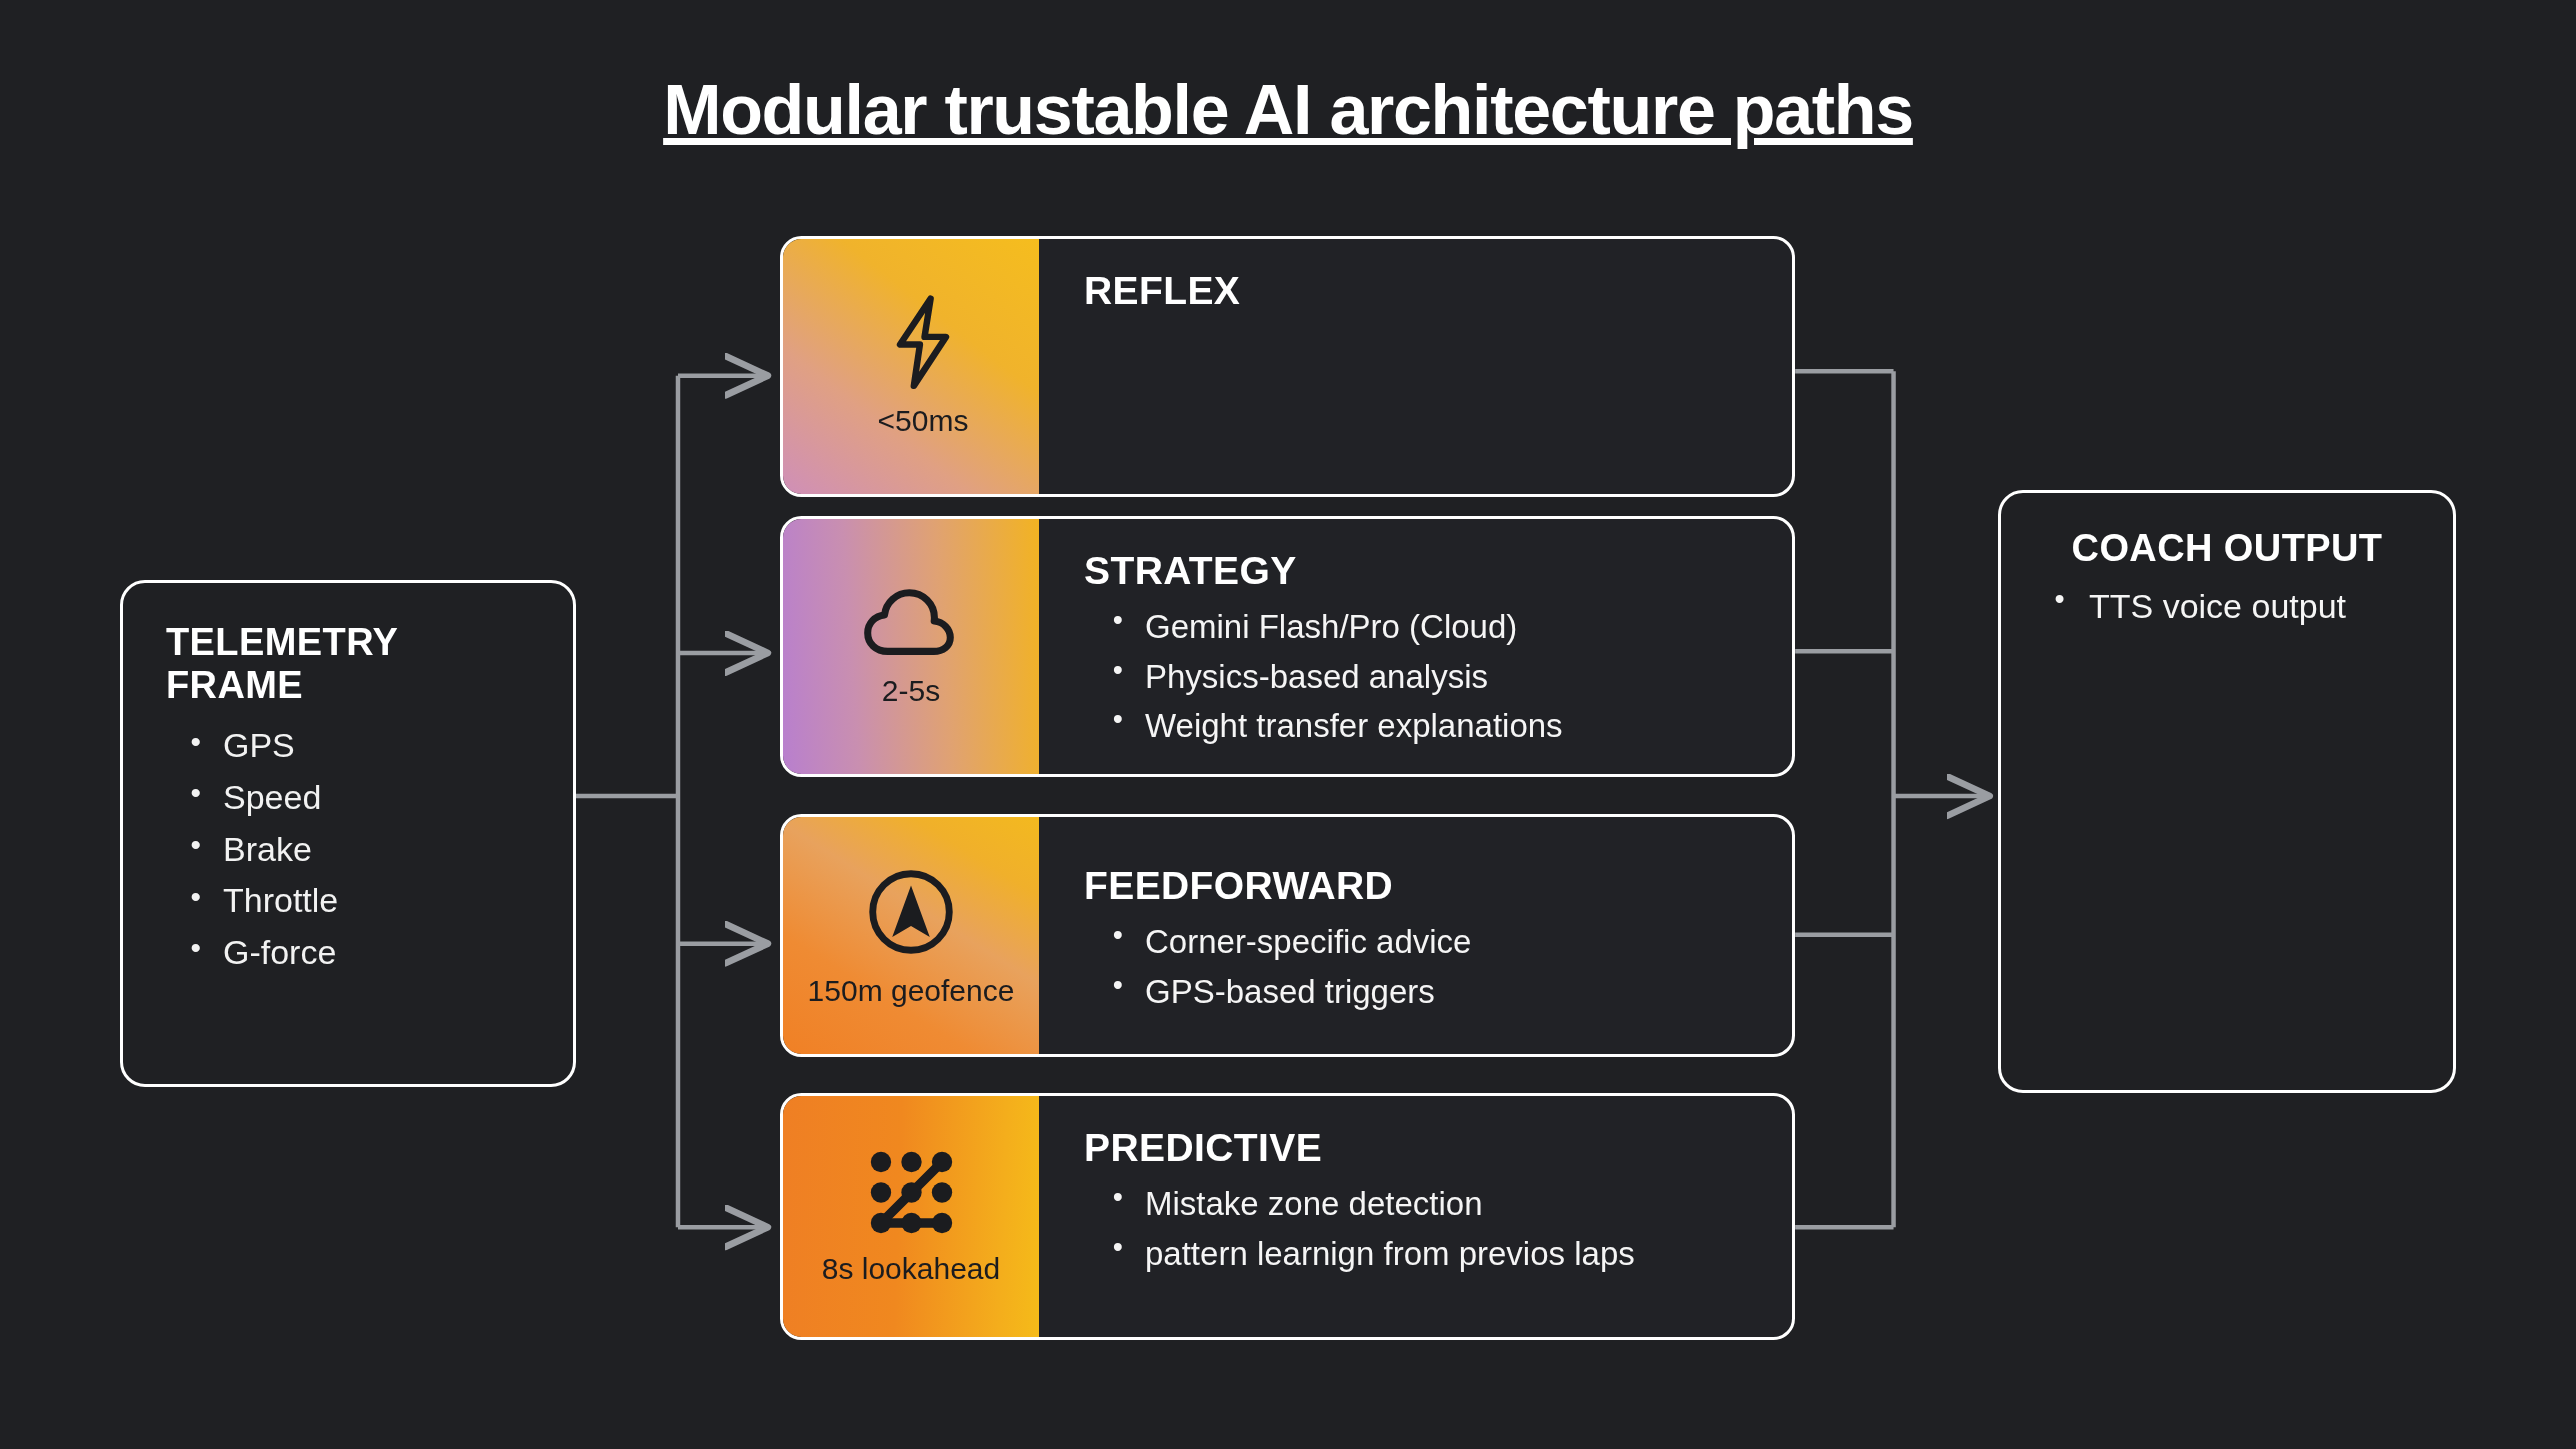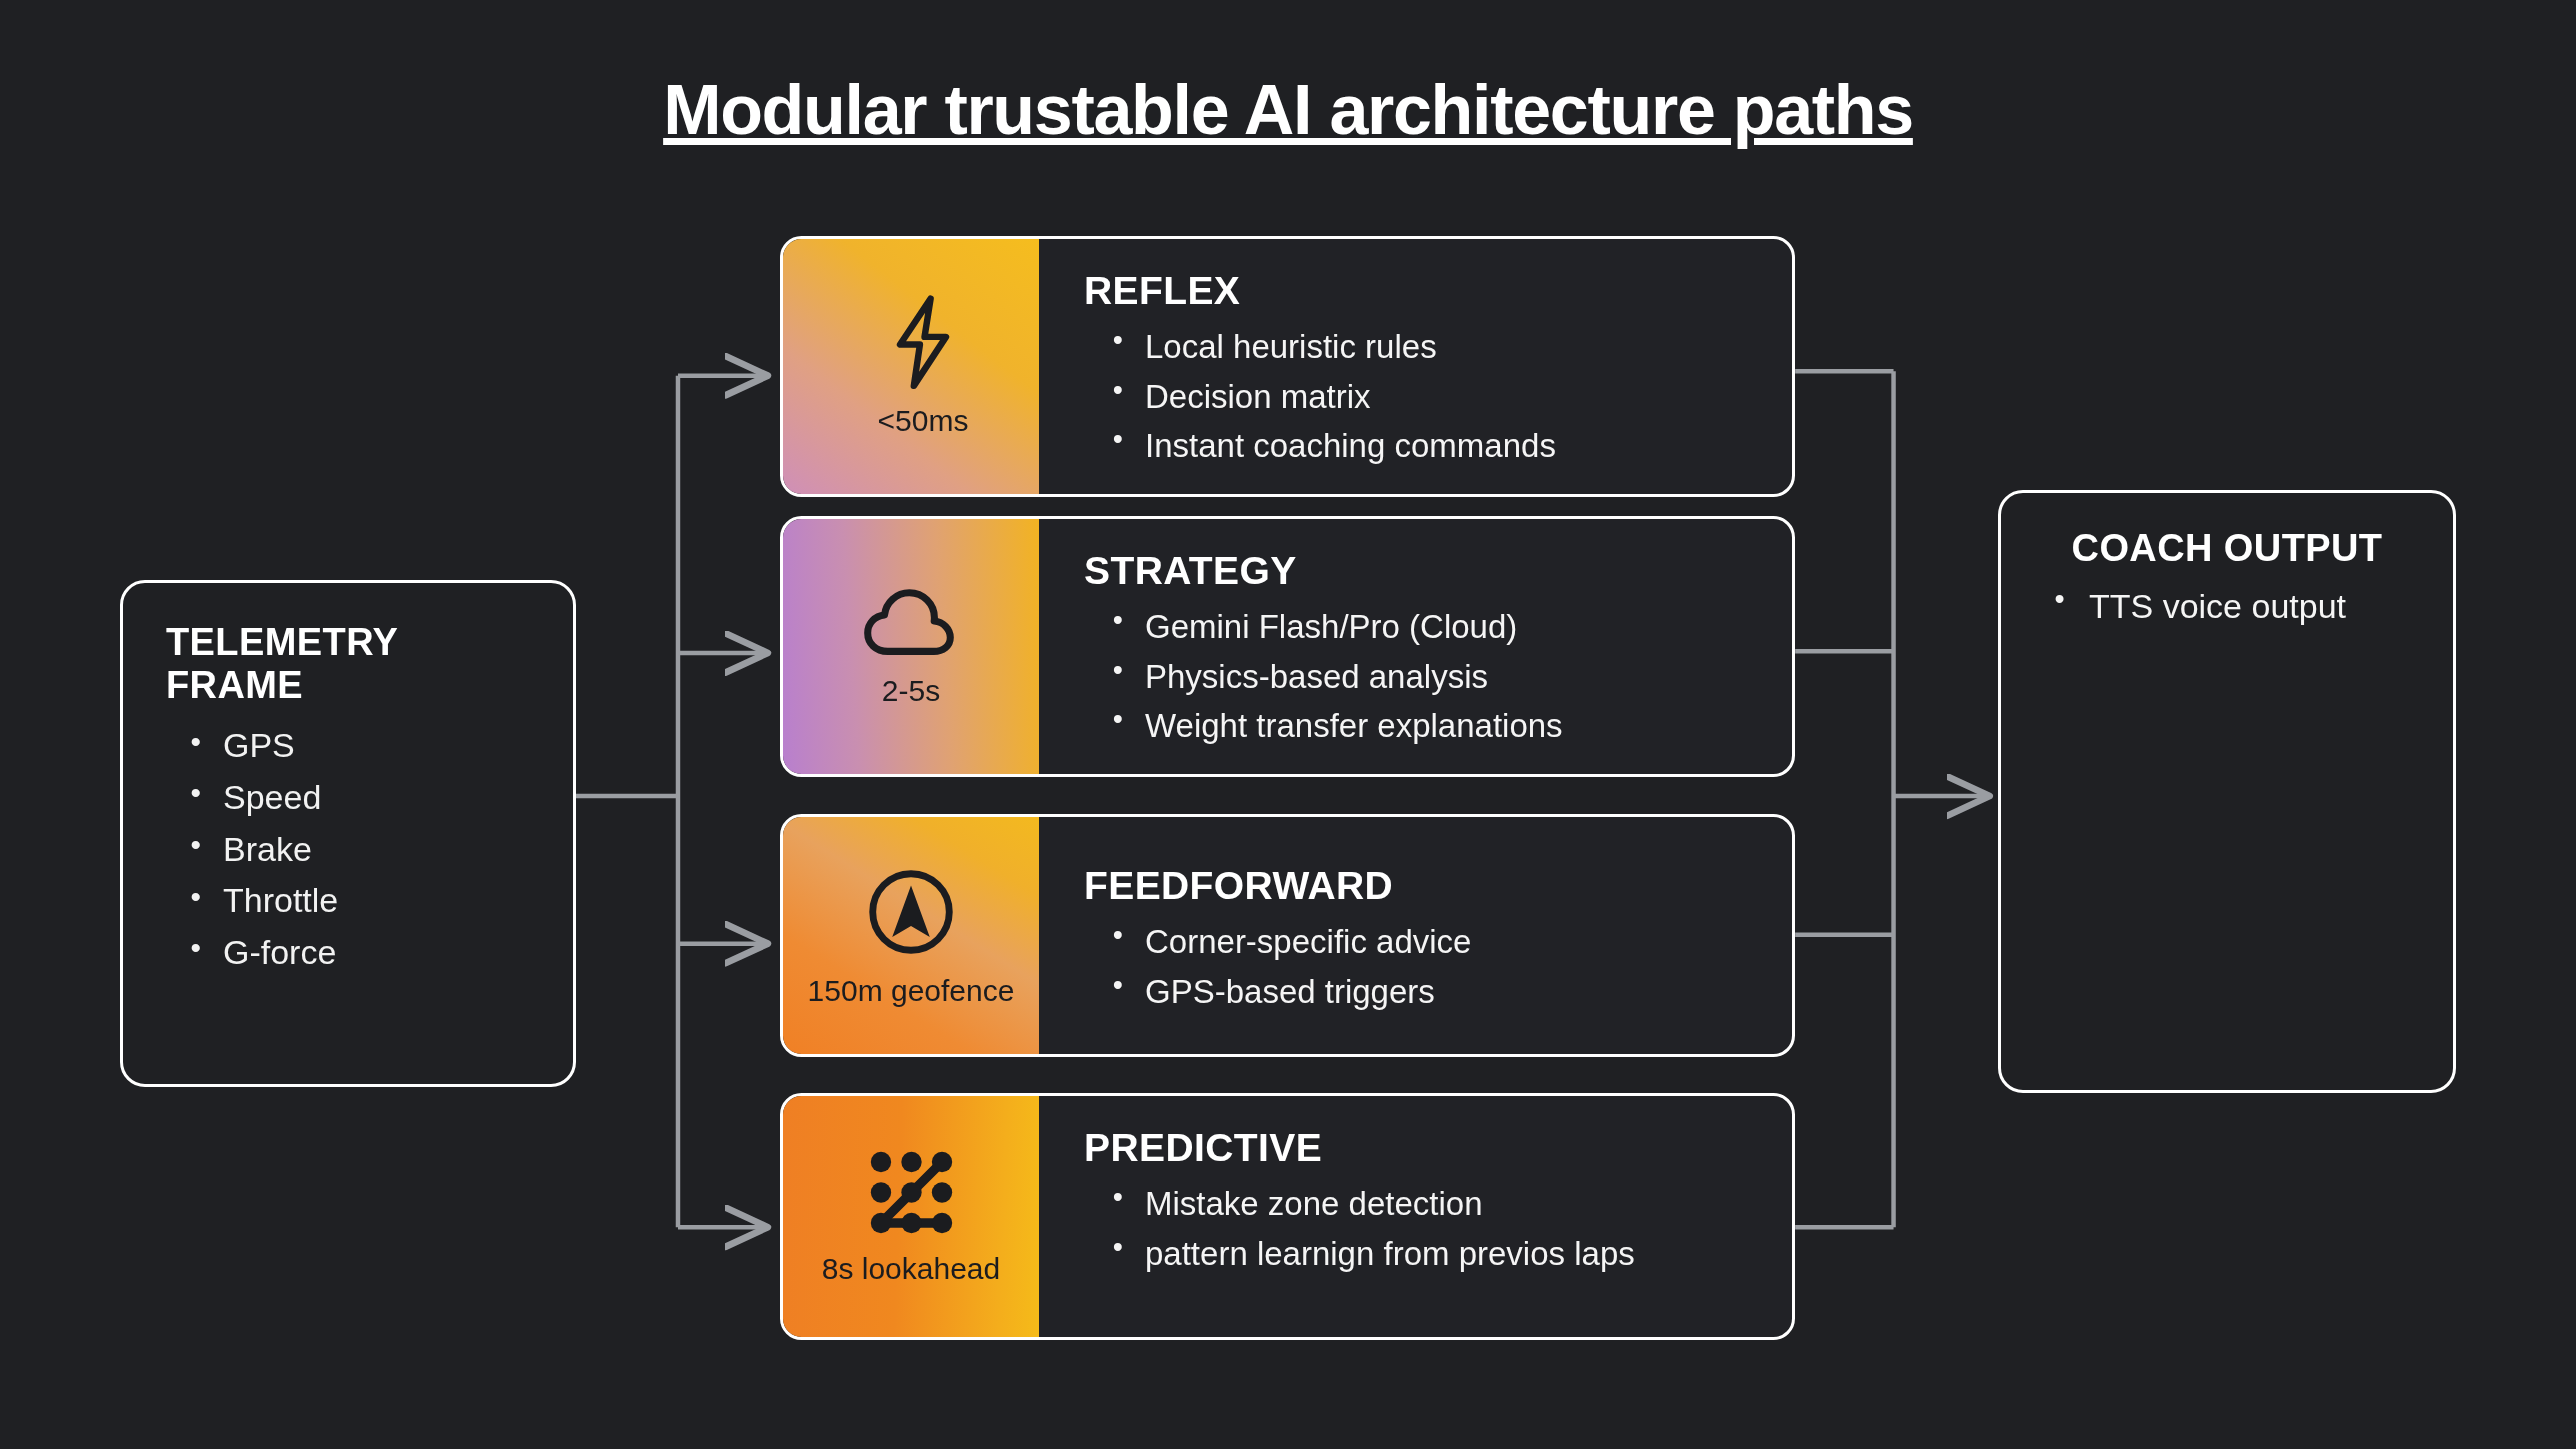--- a/index.html
+++ b/index.html
@@ -166,25 +166,20 @@
 
   <div class="path-card" id="card-reflex" style="top:236px; height:261px;">
     <div class="card-icon-panel grad-reflex">
       <svg class="icon-glyph" width="82" height="98" viewBox="0 0 52 64">
         <path d="M31 3 L11 33 L24 33 L20 60 L41 28 L27 28 Z" fill="none" stroke="#1b1c1f" stroke-width="4.2" stroke-linejoin="round" stroke-linecap="round"></path>
       </svg>
       <div class="icon-caption">&lt;50ms</div>
     </div>
     <div class="card-body">
       <div class="card-heading">REFLEX</div>
-      <ul class="card-list">
-        <li>Local heuristic rules</li>
-        <li>Decision matrix</li>
-        <li>Instant coaching commands</li>
-      </ul>
     </div>
   </div>
 
   <div class="path-card" id="card-strategy" style="top:516px; height:261px;">
     <div class="card-icon-panel grad-strategy">
       <svg class="icon-glyph" width="106" height="77" viewBox="0 0 66 48">
         <path d="M18.5 42 C11 42 6 37 6 30.5 C6 24.5 10.5 19.8 16.5 19.3
                  C17.4 11.5 24 5.5 32 5.5 C40.6 5.5 47.6 12.4 47.6 21
                  C47.6 21.7 47.55 22.4 47.45 23.1 C53.2 23.6 57.5 28.1 57.5 33.4
                  C57.5 38.8 52.9 42 47.2 42 Z" fill="none" stroke="#1b1c1f" stroke-width="4.4" stroke-linejoin="round" stroke-linecap="round"></path>

